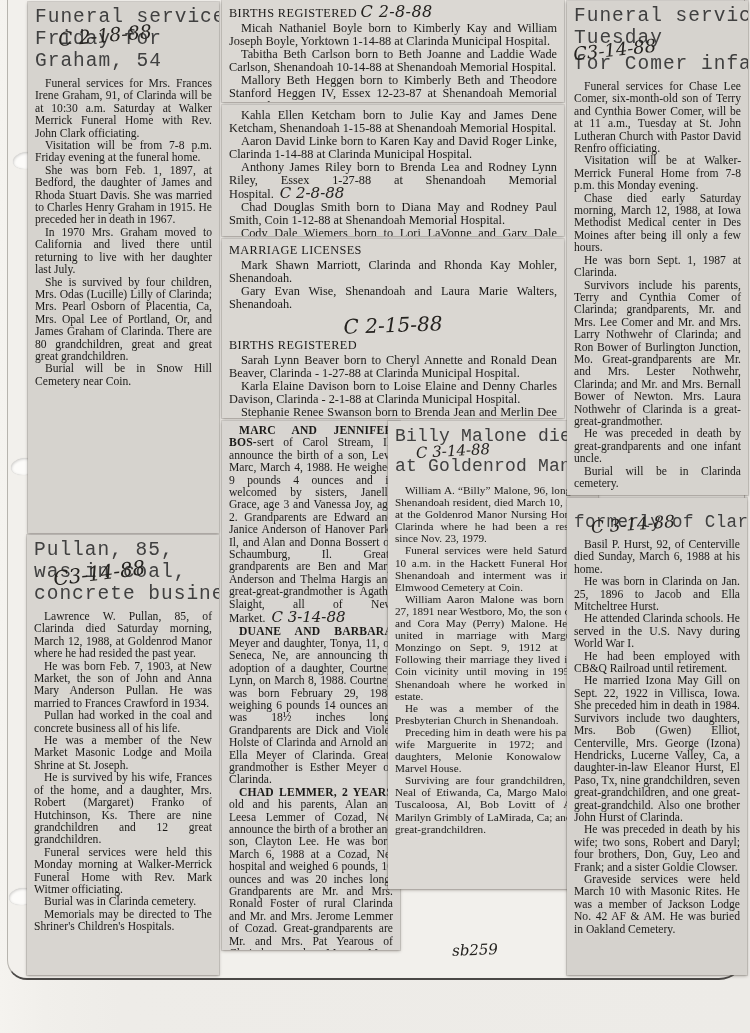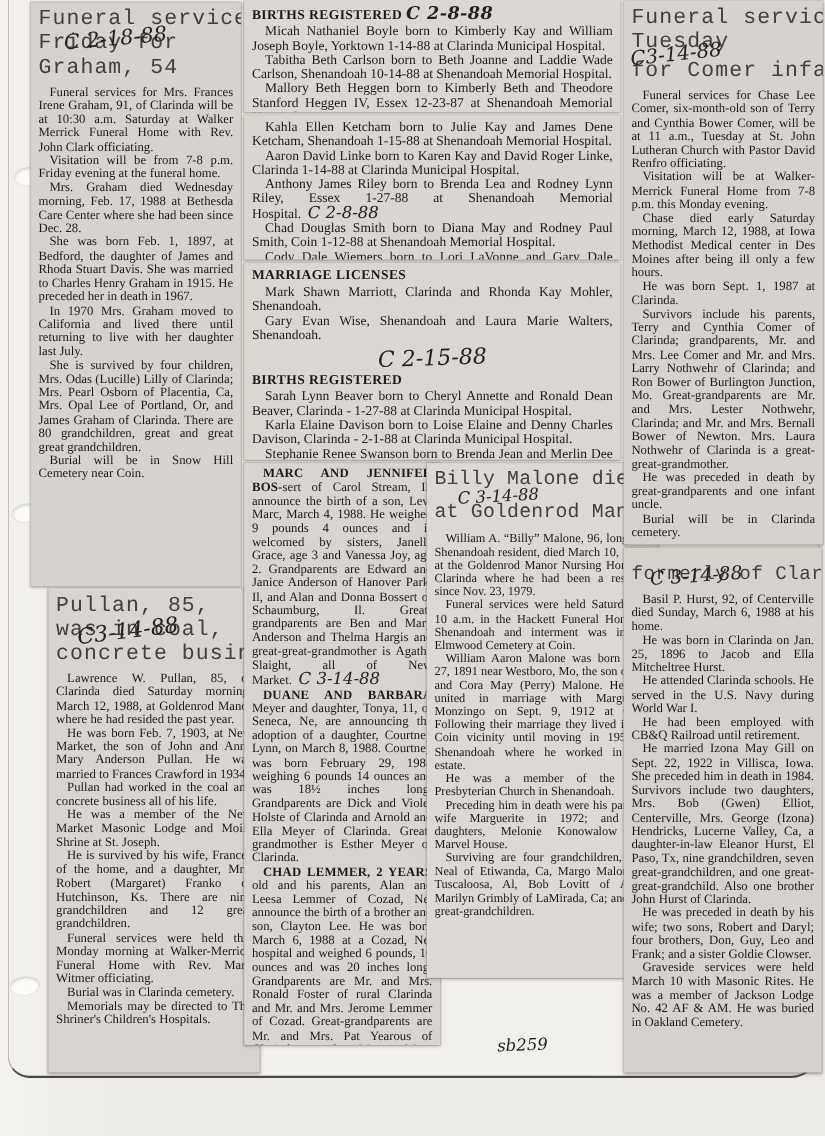--- a/index.html
+++ b/index.html
@@ -14,35 +14,35 @@
   .hole{position:absolute;width:27px;height:17px;border-radius:50%;background:#fcfbf9;
         box-shadow:inset 0 1px 3px rgba(0,0,0,.20),0 0 1px rgba(0,0,0,.15);transform:rotate(-7deg);}
   
   .clip{position:absolute;box-sizing:border-box;padding:4px 7px;overflow:hidden;
         box-shadow:0 1px 3px rgba(70,64,56,.45),0 0 0 1px rgba(125,120,112,.22);}
   .clip p{margin:0;text-indent:10px;text-align:justify;}
   .narrow p{font-size:11.6px;line-height:12.4px;}
   .xnarrow p{font-size:11.2px;line-height:12.1px;}
   .wide p{font-size:12.3px;line-height:13px;text-indent:12px;}
   .lead{font-weight:bold;letter-spacing:.2px;}
-  .subhead{font-weight:bold;font-size:13.5px;text-align:center;text-indent:0 !important;
+  .subhead{font-weight:normal;font-size:13.5px;text-align:center;text-indent:0 !important;
         letter-spacing:.4px;margin:1px 0 2px 0 !important;}
   .headline{font-family:Liberation Mono, monospace;color:#404040;letter-spacing:1px;}
   .headline div{white-space:nowrap;}
   .hl19 div{font-size:19.5px;line-height:22px;}
   .hl-malone div{font-size:18px;line-height:23px;letter-spacing:.2px;}
   .mb6{margin-bottom:6px;}
   
   .hand{font-family:"DejaVu Serif",serif;font-style:italic;color:#24221f;white-space:nowrap;}
   .hand-abs{position:absolute;}
   .hand-inline{font-size:15px;margin-left:6px;}
   .hand-center{display:block;text-align:center;font-size:20px;transform:rotate(-2deg);margin:2px 0;}
   
   #clip-graham {left:28px;top:2px;width:191px;height:531px;background:#d6d3ce;}
-  #clip-pullan {left:44px;top:535px;width:192px;height:440px;background:#d8d5d0;}
+  #clip-pullan {left:27px;top:535px;width:192px;height:440px;background:#d8d5d0;}
   #clip-births1 {left:222px;top:0;width:342px;height:102px;background:#dbd8d3;}
   #clip-births2 {left:222px;top:105px;width:342px;height:131px;background:#d9d6d1;}
   #clip-marriage{left:222px;top:239px;width:342px;height:179px;background:#dad7d2;}
   #clip-bossert {left:222px;top:421px;width:178px;height:529px;background:#d8d5d1;}
   #clip-malone  {left:388px;top:421px;width:210px;height:468px;background:#dcd9d4;}
   #clip-comer   {left:567px;top:1px;width:181px;height:494px;background:#d6d3ce;}
   #clip-hurst   {left:567px;top:498px;width:180px;height:477px;background:#d5d2cd;}
   #hand-graham{top:22px;left:30px;font-size:19px;transform:rotate(-5deg);}
   #hand-pullan{top:26px;left:26px;font-size:20px;transform:rotate(-7deg);}
   #hand-malone{top:21px;left:28px;font-size:15px;transform:rotate(-3deg);}
@@ -67,21 +67,20 @@
 
   <article class="clip narrow" id="clip-graham">
     <div class="headline hl19 mb6">
       <div>Funeral services</div>
       <div>Friday for</div>
       <div>Graham, 54</div>
     </div>
     <span class="hand hand-abs" id="hand-graham">C 2-18-88</span>
     <p>Funeral services for Mrs. Frances Irene Graham, 91, of Clarinda will be at 10:30 a.m. Saturday at Walker Merrick Funeral Home with Rev. John Clark officiating.</p>
     <p>Visitation will be from 7-8 p.m. Friday evening at the funeral home.</p>
-    <p>Mrs. Graham died Wednesday morning, Feb. 17, 1988 at Bethesda Care Center where she had been since Dec. 28.</p>
     <p>She was born Feb. 1, 1897, at Bedford, the daughter of James and Rhoda Stuart Davis. She was married to Charles Henry Graham in 1915. He preceded her in death in 1967.</p>
     <p>In 1970 Mrs. Graham moved to California and lived there until returning to live with her daughter last July.</p>
     <p>She is survived by four children, Mrs. Odas (Lucille) Lilly of Clarinda; Mrs. Pearl Osborn of Placentia, Ca, Mrs. Opal Lee of Portland, Or, and James Graham of Clarinda. There are 80 grandchildren, great and great great grandchildren.</p>
     <p>Burial will be in Snow Hill Cemetery near Coin.</p>
   </article>
 
   <article class="clip narrow" id="clip-pullan">
     <div class="headline hl19 mb6">
       <div>Pullan, 85,</div>
       <div>was in coal,</div>

